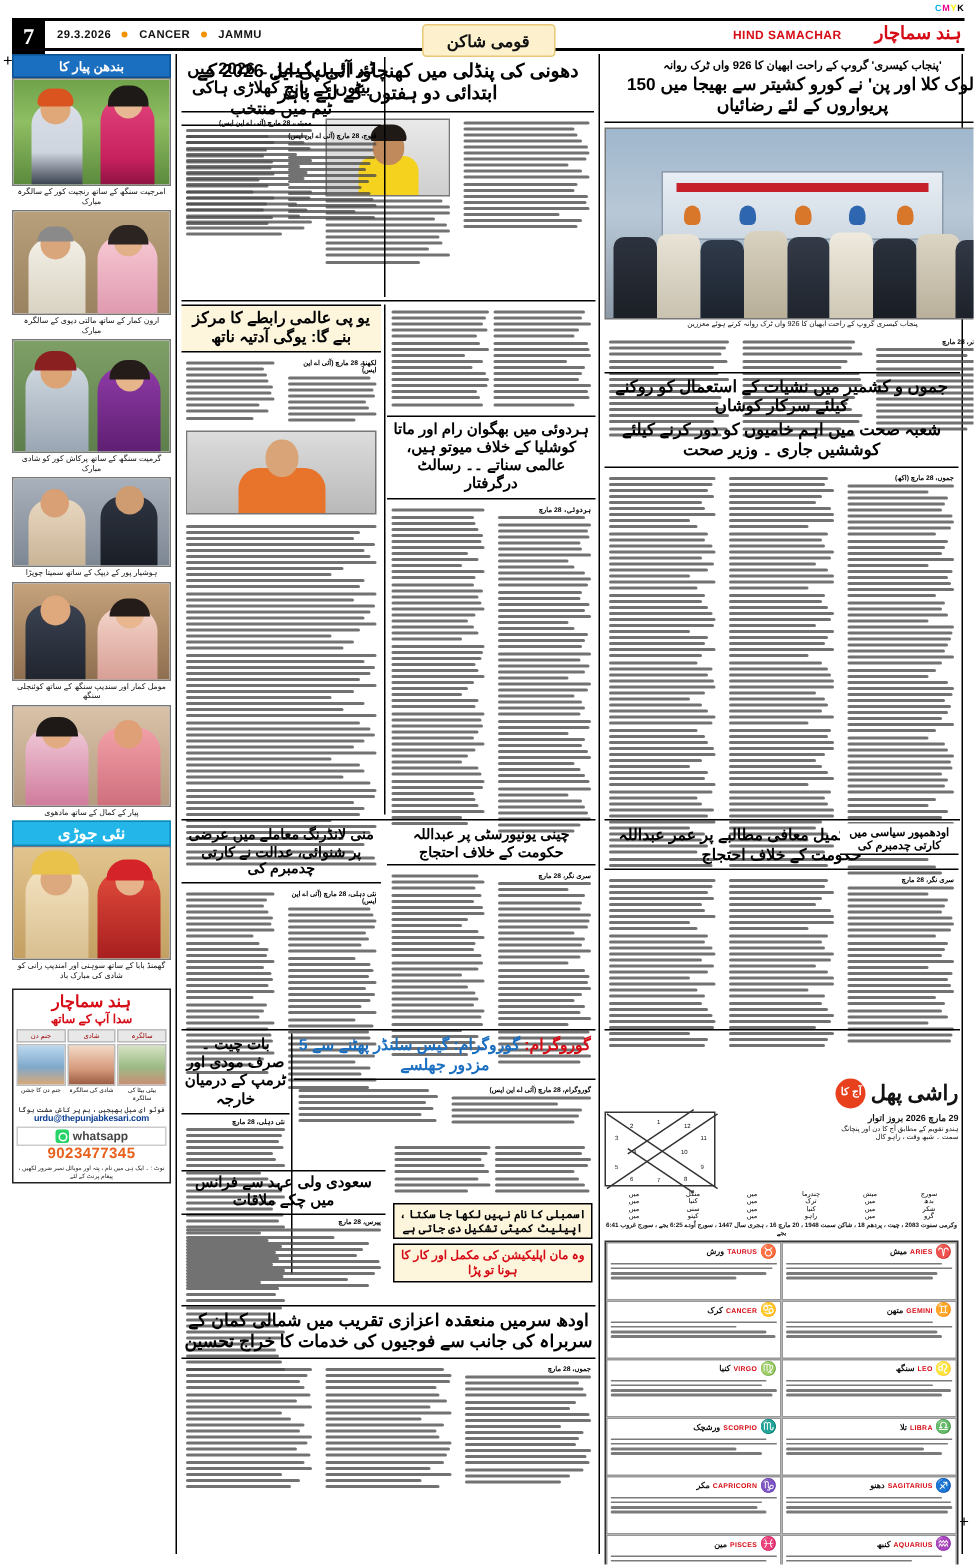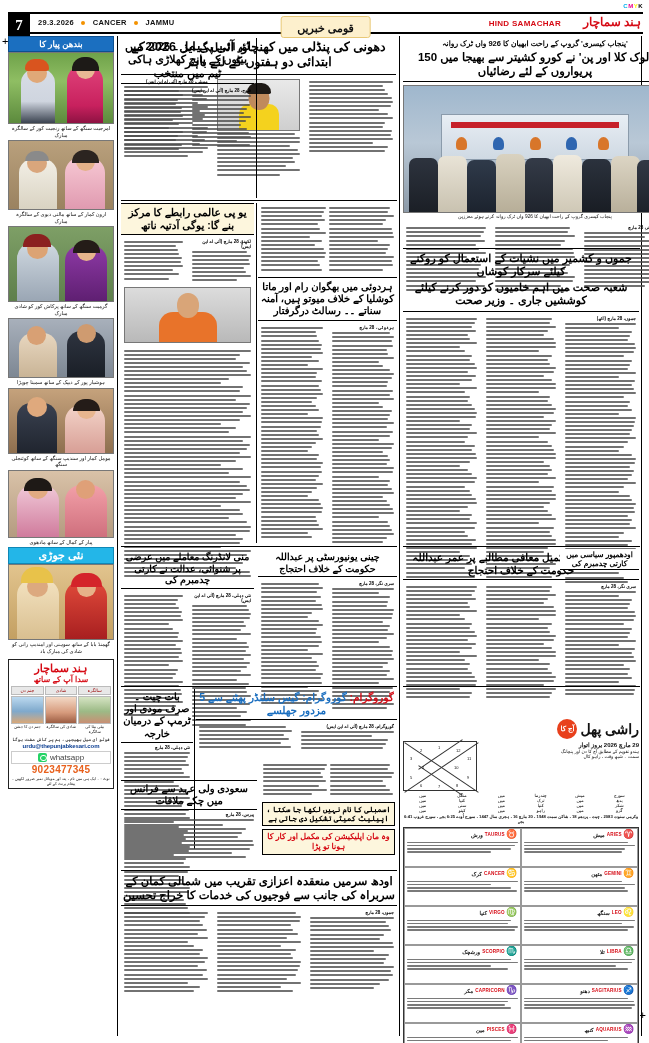--- a/index.html
+++ b/index.html
@@ -70,21 +70,21 @@
   .ad-thumbs { display:flex; gap:1px; margin-top:1px;}
   .ad-thumb { flex:1; height:28px; border:1px solid #bbb;}
   .ad-lbl { display:flex; gap:1px;}
   .ad-lbl div{flex:1; font-size:4px; text-align:center; direction:rtl; line-height:1.2; padding-top:1px;}
   .ad-note { font-size:4.6px; text-align:center; direction:rtl; margin-top:2px; color:#111;}
   .ad-mail { text-align:center; font-size:6px; font-weight:bold; color:#0a3d91; margin-top:1px; letter-spacing:-0.1px;}
   .wa-row { display:flex; align-items:center; justify-content:center; gap:3px; border:1px solid #ccc; margin-top:2px; padding:1px 0;}
   .wa-ic { width:9px; height:9px; background:#25d366; border-radius:2px; position:relative;}
   .wa-ic::after{content:""; position:absolute; left:2.2px; top:2px; width:4.5px; height:4.5px;
                 border:1.1px solid #fff; border-radius:50%;}
-  .wa-tx { font-size:8px; font-weight:normal; color:#444;}
+  .wa-tx { font-size:8px; font-weight:bold; color:#444;}
   .ad-num { text-align:center; font-size:10px; font-weight:bold; color:#e8601c; letter-spacing:0.3px;}
   .ad-fine{ font-size:4px; text-align:center; direction:rtl; color:#222; line-height:1.3; margin-top:1px;}
 
   
   .tint { background:#fdf6dd; }
   .hlbar { border-top:1px solid #000; border-bottom:1px solid #000; }
 
   
   .newsphoto { border:1px solid #777; position:relative; overflow:hidden; }
 
@@ -122,21 +122,21 @@
   <div class="masthead">
     <div class="pageno">7</div>
     <div class="dateline">
       <span>29.3.2026</span>
       <span class="dot"></span>
       <span>CANCER</span>
       <span class="dot"></span>
       <span>JAMMU</span>
     </div>
     <div class="qaumi">
-      <span>قومی خبریں</span>
+      <span>قومی شاکن</span>
     </div>
     <div class="hs-eng">HIND SAMACHAR</div>
     <div class="hs-urdu">ہند سماچار</div>
   </div>
 
   <div class="rail">
 
     <div class="rail-head">بندھن پیار کا</div>
 
     <div class="newsphoto ph" style="height:72px;">
@@ -484,21 +484,21 @@
         <div class="ln s5"></div>
           <div class="ln s2"></div>
           <div class="ln s6"></div>
           <div class="ln s3"></div>
         <div class="ln s1"></div>
           <div class="ln s4"></div>
           <div class="ln s7"></div>
           <div class="ln s8"></div>
       </div>
     </div>
-    <div class="hl hlbar" style="font-size:10px; text-align:center; padding:3px 2px; margin-top:2px;">ہردوئی میں بھگوان رام اور ماتا کوشلیا کے خلاف میوتو ہیں، آمنہ سناتے ۔۔ رسالٹ درگرفتار</div>
+    <div class="hl hlbar" style="font-size:10px; text-align:center; padding:3px 2px; margin-top:2px;">ہردوئی میں بھگوان رام اور ماتا کوشلیا کے خلاف میوتو ہیں، عالمی سناتے ۔۔ رسالٹ درگرفتار</div>
     <div style="display:flex; gap:3px; padding-top:2px;">
       <div style="flex:1;" class="body-lines col-pad">
         <div class="ln s1"></div>
           <div class="ln s3"></div>
           <div class="ln s6"></div>
           <div class="ln s2"></div>
         <div class="ln s7"></div>
           <div class="ln s4"></div>
           <div class="ln s1"></div>
           <div class="ln s8"></div>

